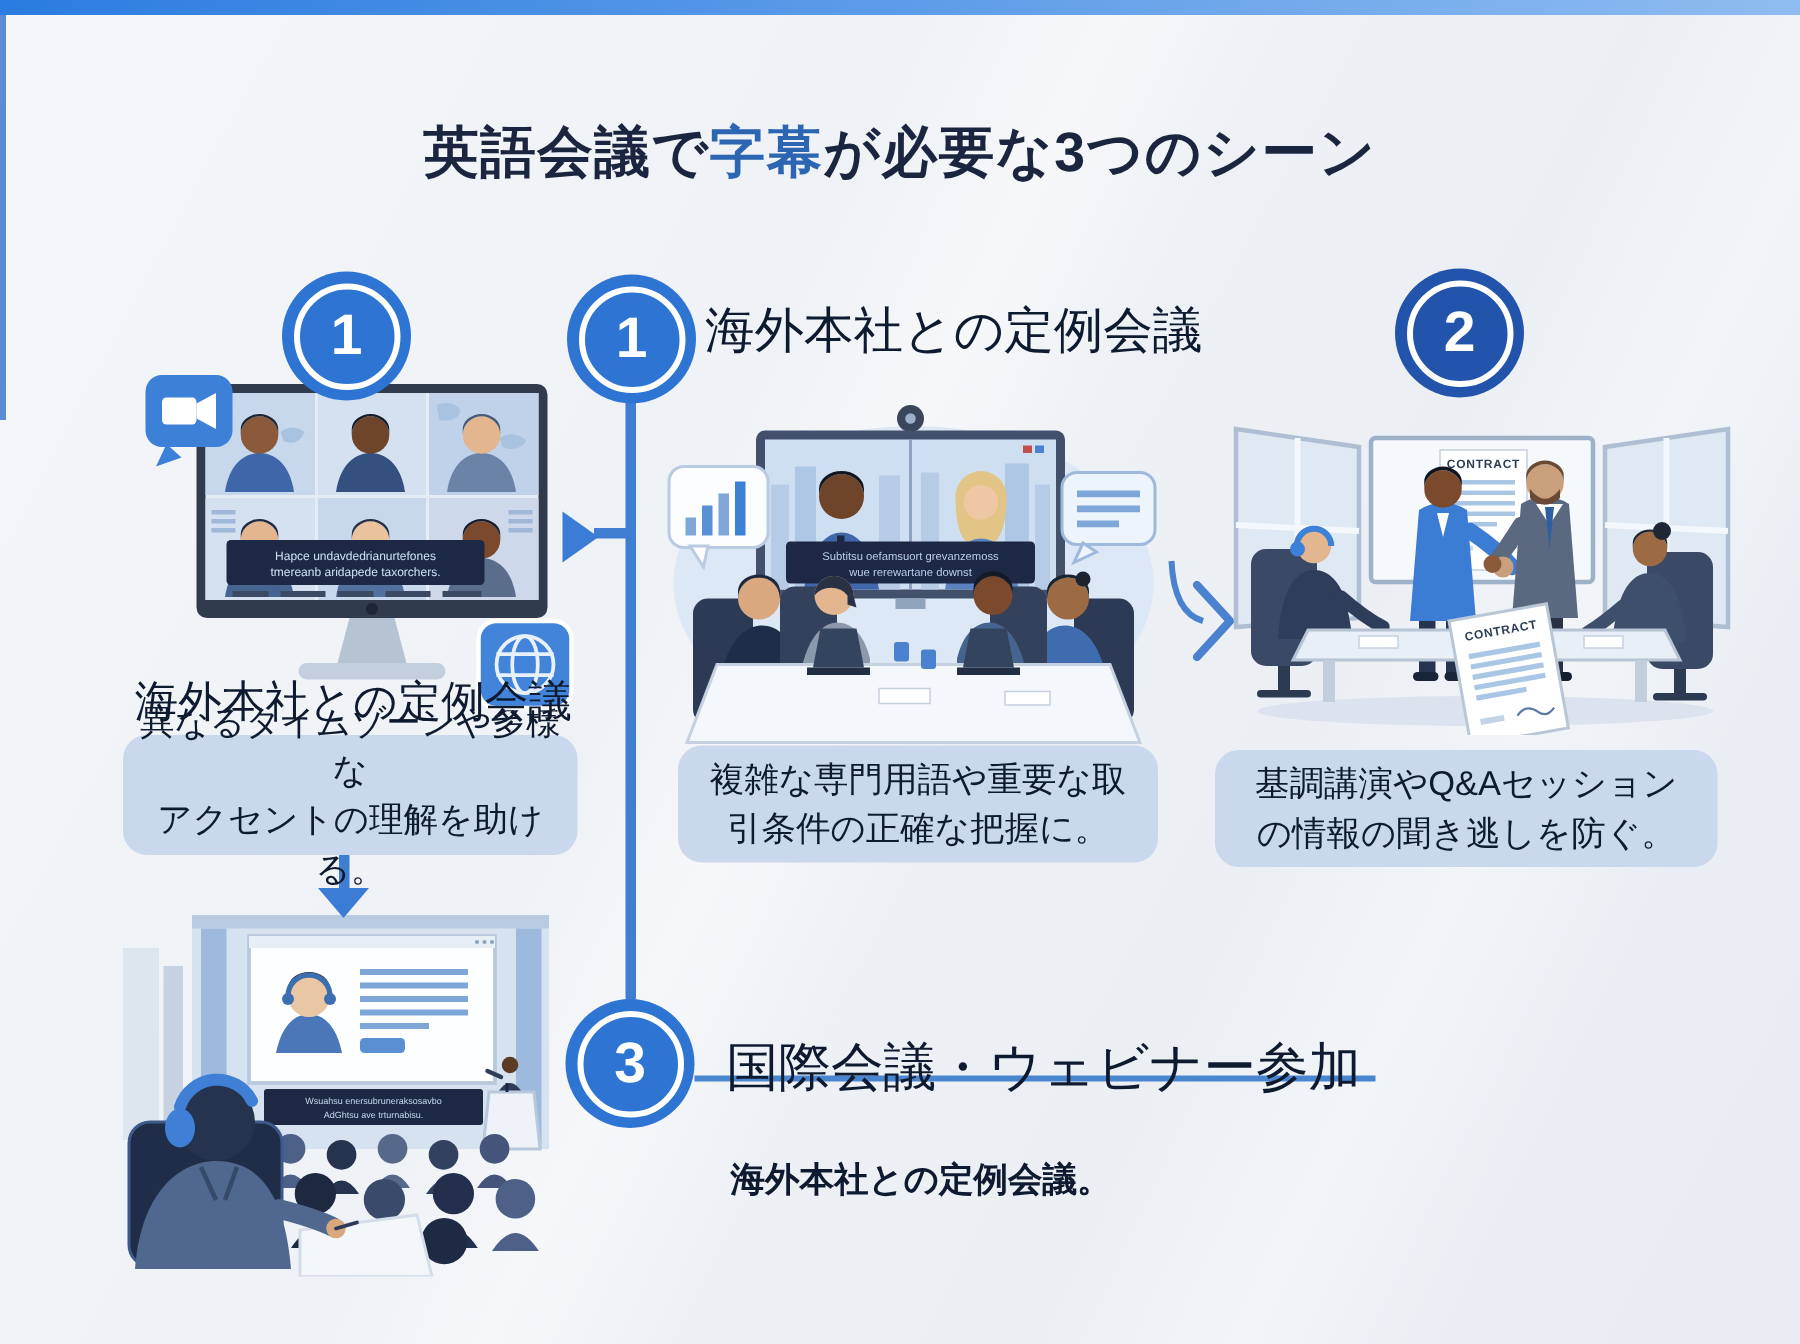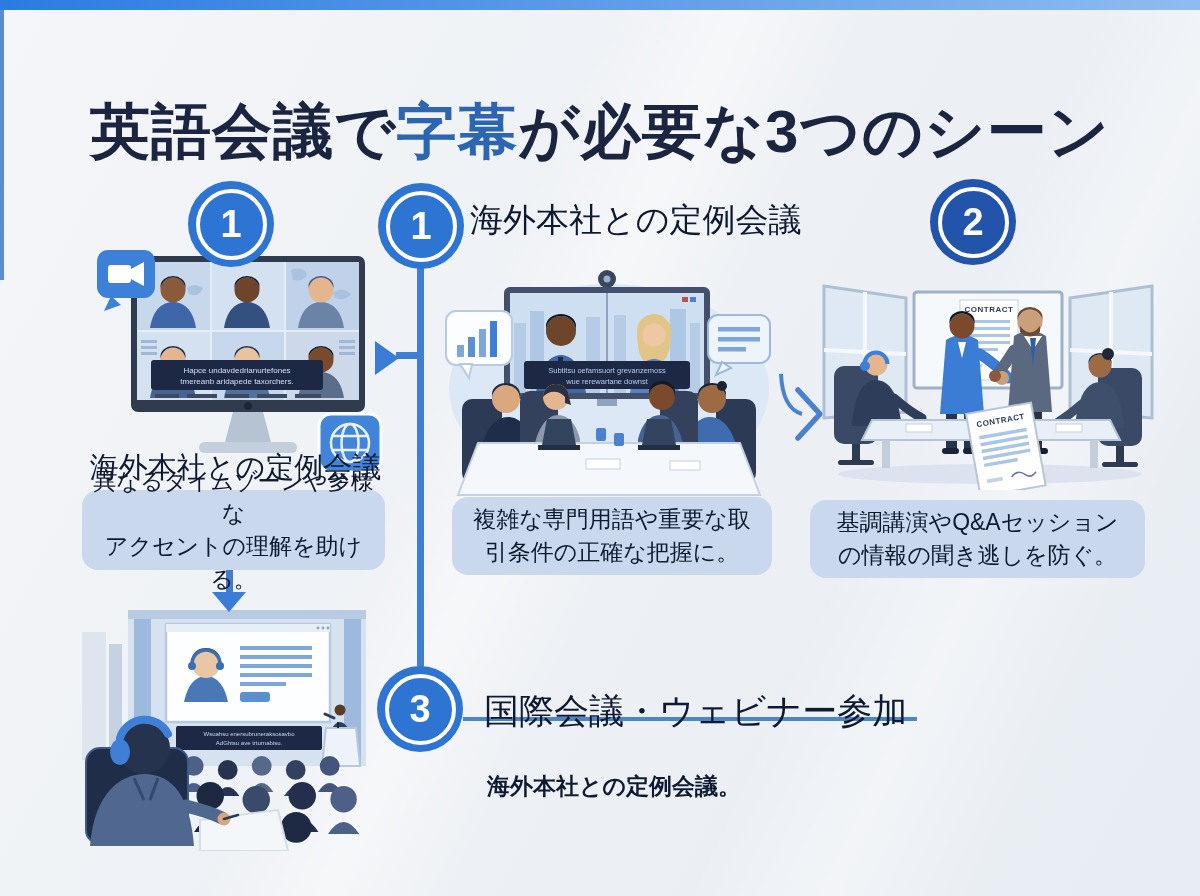--- a/index.html
+++ b/index.html
@@ -6,21 +6,21 @@
   #canvas{
     position:relative;width:1200px;height:896px;overflow:hidden;
     background:linear-gradient(118deg,#f4f6f9 0%,#eef1f5 45%,#e8edf3 100%);
     font-family:"Liberation Sans","DejaVu Sans",sans-serif;
   }
   #canvas::before{
     content:"";position:absolute;inset:0;pointer-events:none;
     background:linear-gradient(115deg,transparent 38%,rgba(255,255,255,.45) 46%,transparent 54%,transparent 68%,rgba(255,255,255,.35) 77%,transparent 86%);
   }
   .topbar{position:absolute;top:0;left:0;right:0;height:10px;background:linear-gradient(90deg,#2b7ce0,#8fbcf0);z-index:5}
-  .title{position:absolute;top:52px;left:0;width:100%;text-align:center;font-size:60px;font-weight:800;letter-spacing:1px;color:#1b2540;white-space:nowrap;z-index:2}
+  .title{position:absolute;top:52px;left:0;width:100%;text-align:center;font-size:37px;font-weight:800;letter-spacing:1px;color:#1b2540;white-space:nowrap;z-index:2}
   .title .accent{color:#2c66b2}
   .badge{position:absolute;width:86px;height:86px;border-radius:50%;background:#2e74d3;display:flex;align-items:center;justify-content:center;z-index:4}
   .badge .ring{width:63px;height:63px;border-radius:50%;border:4.5px solid #fff;background:#2e74d3;display:flex;align-items:center;justify-content:center}
   .badge span{font-size:38px;font-weight:800;color:#fff;line-height:1}
   .badge.dark{background:#2254ab}
   .badge.dark .ring{background:#2254ab}
   .scene-label{position:absolute;font-weight:400;color:#0e1a30;z-index:3;white-space:nowrap}
   #label-left{left:84px;top:448px;width:303px;text-align:center;font-size:29px}
   #heading-mid{left:470px;top:198px;font-size:33px}
   #heading-bottom{left:484px;top:688px;font-size:35px}

